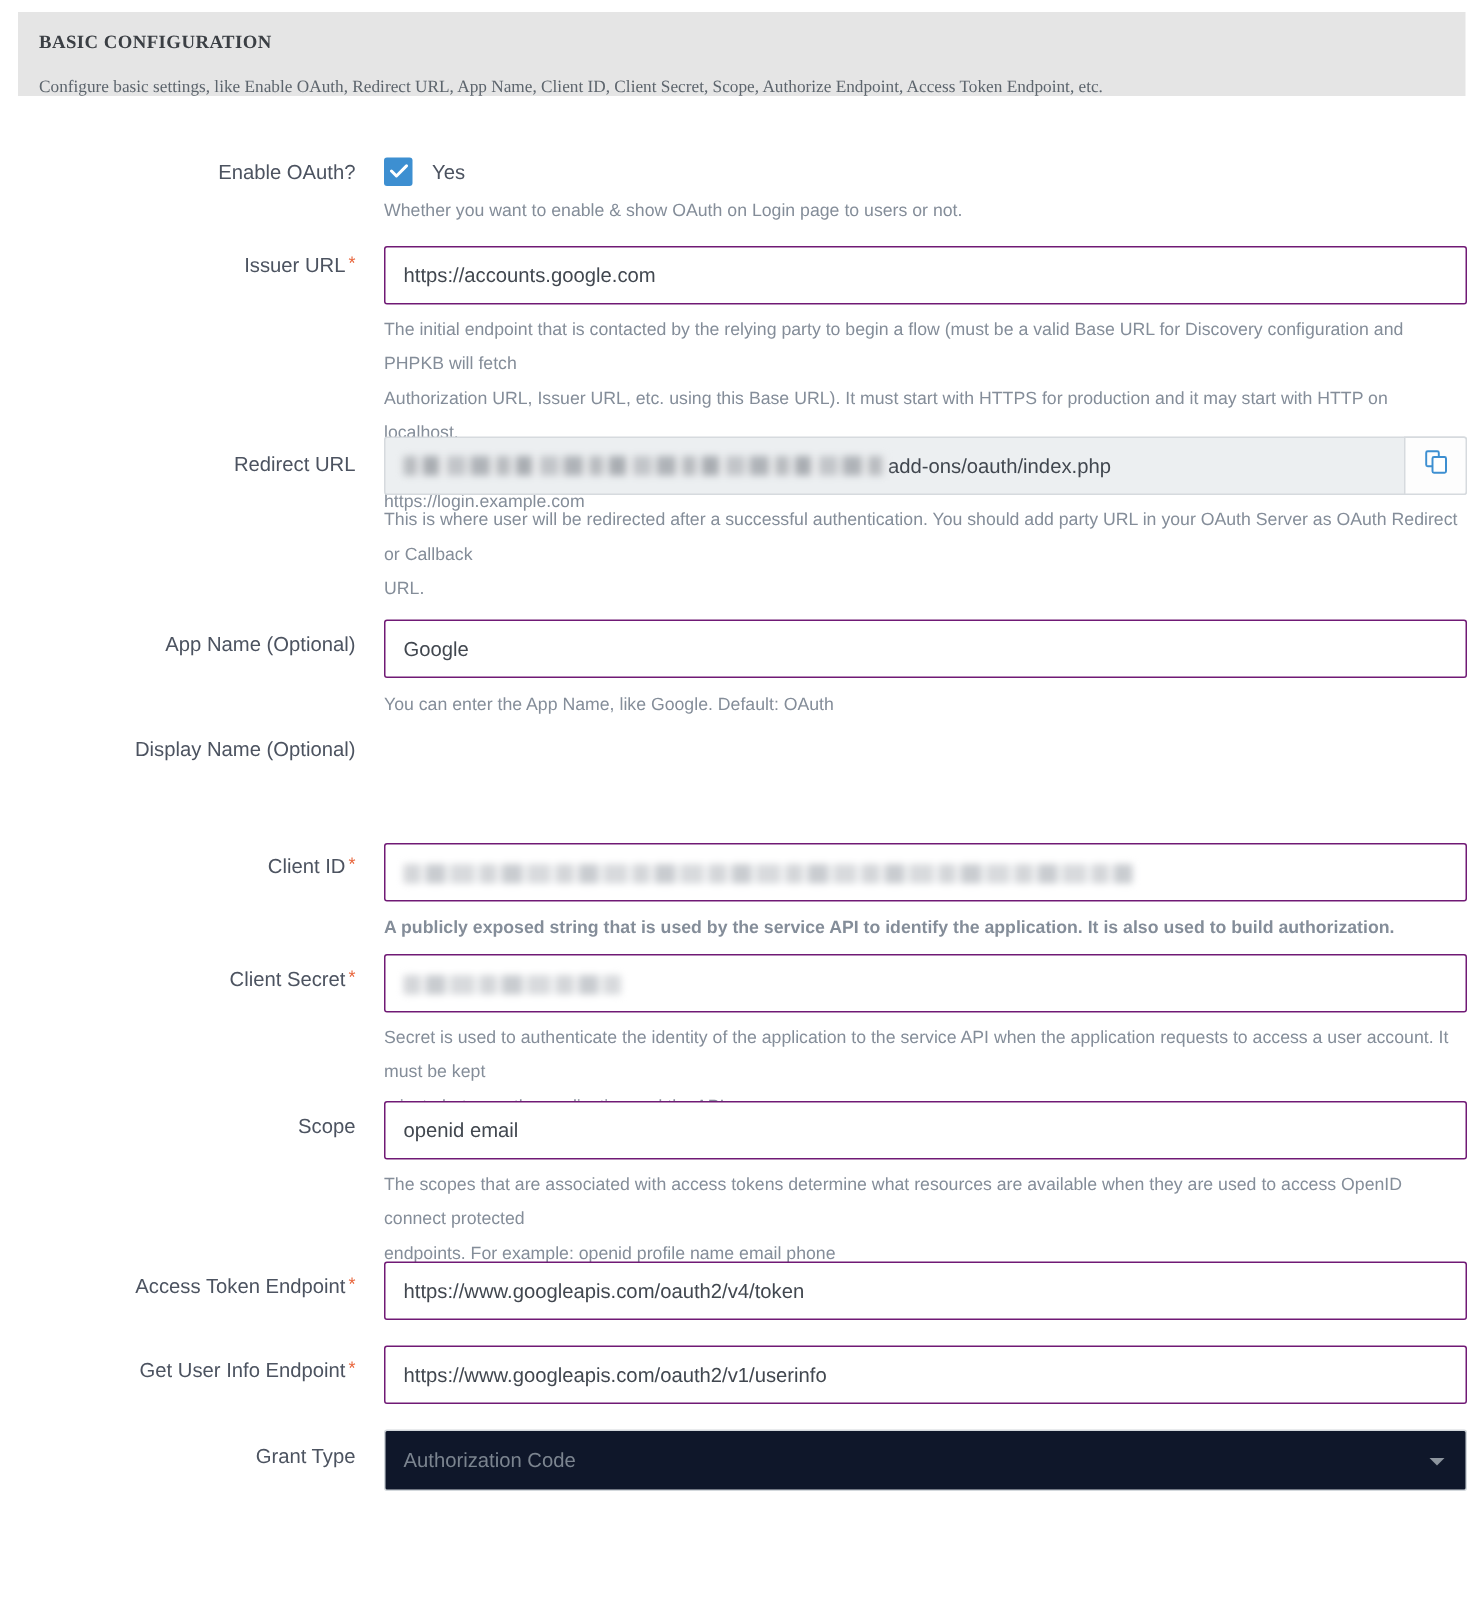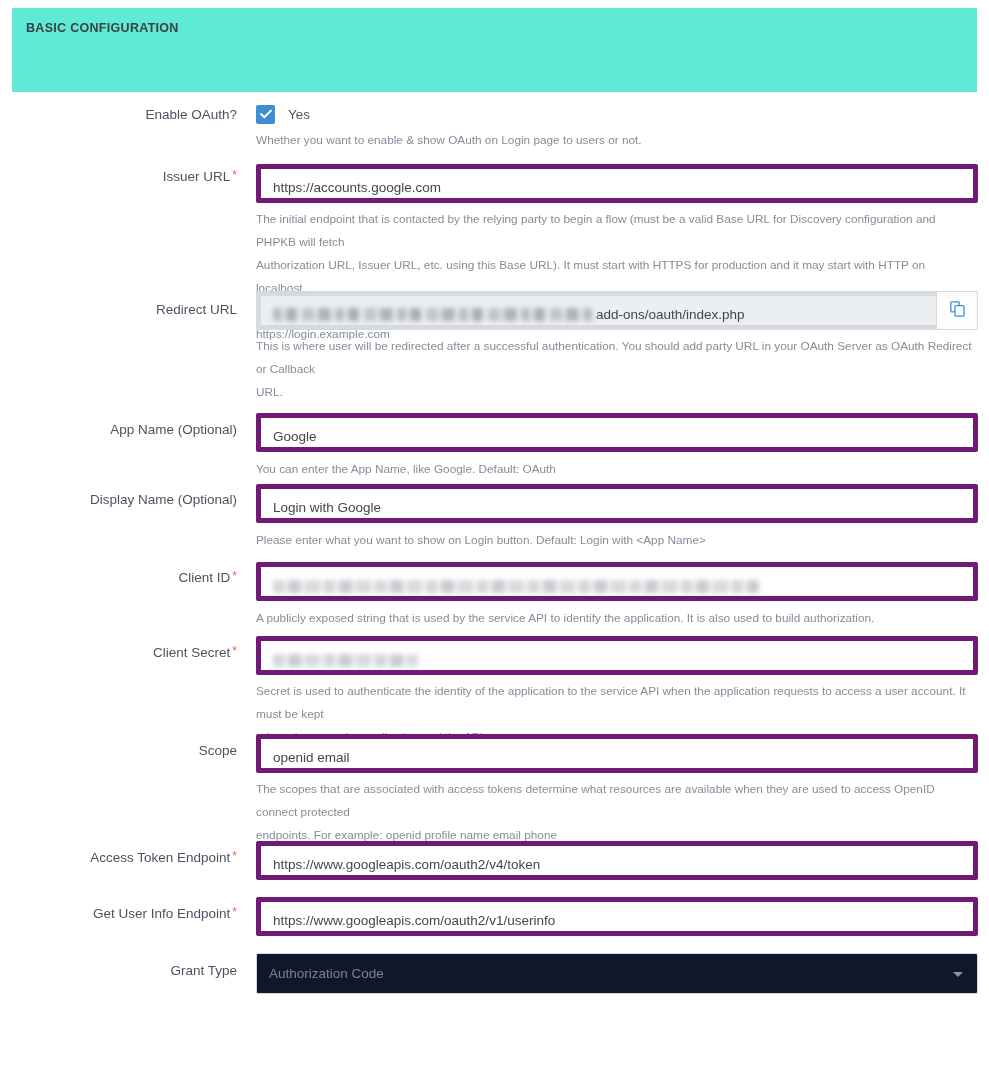--- a/index.html
+++ b/index.html
@@ -21,24 +21,25 @@
     height: 1070px;
     background: #fff;
   }
 
   
   .panel-head {
     position: absolute;
     left: 12px;
     top: 8px;
     width: 965px;
-    height: 84px;
-    background: #5eead4;
+    height: 56px;
+    background: #e5e5e5;
     box-sizing: border-box;
     padding: 13px 14px 0 14px;
+    font-family: Liberation Serif, serif;
   }
   .panel-title {
     font-size: 12.5px;
     font-weight: bold;
     letter-spacing: .3px;
     color: #3b3f44;
     text-transform: uppercase;
   }
   .panel-sub {
     margin-top: 15px;
@@ -77,21 +78,21 @@
   .field {
     position: absolute;
     left: 256px;
     width: 722px;
   }
 
   .input {
     box-sizing: border-box;
     width: 722px;
     height: 39px;
-    border: 5px solid #701a75;
+    border: 1px solid #701a75;
     border-radius: 2px;
     background: #fff;
     font-size: 13.5px;
     color: #41474f;
     padding: 0 12px;
     line-height: 37px;
     white-space: nowrap;
     overflow: hidden;
   }
   .input.readonly {
@@ -219,20 +220,21 @@
     margin-left: 1px;
   }
 </style>
 </head>
 <body>
 
 <div class="page">
 
   <div class="panel-head">
     <div class="panel-title">BASIC CONFIGURATION</div>
+    <div class="panel-sub">Configure basic settings, like Enable OAuth, Redirect URL, App Name, Client ID, Client Secret, Scope, Authorize Endpoint, Access Token Endpoint, etc.</div>
   </div>
 
   <div class="form">
 
     <div class="row" style="height:75px;">
       <div class="label" style="top:26px;">
         <span>Enable OAuth?</span>
       </div>
       <div class="field" style="top:24px;">
         <div class="cbrow">
@@ -300,37 +302,31 @@
         <div class="help" style="line-height:18px;margin-top:8px;">
           <div>You can enter the App Name, like Google. Default: OAuth</div>
         </div>
       </div>
     </div>
 
     <div class="row" style="height:75px;">
       <div class="label" style="top:25px;">
         <span>Display Name (Optional)</span>
       </div>
-      <div class="field" style="top:18px;">
-        <div class="input">Login with Google</div>
-        <div class="help" style="line-height:18px;margin-top:8px;">
-          <div>Please enter what you want to show on Login button. Default: Login with &lt;App Name&gt;</div>
-        </div>
-      </div>
     </div>
 
     <div class="row" style="height:77px;">
       <div class="label" style="top:28px;">
         <span>Client ID</span><sup class="req">*</sup>
       </div>
       <div class="field" style="top:21px;">
         <div class="input">
           <span class="blur light" style="width:486px;"></span>
         </div>
-        <div class="help" style="line-height:18px;margin-top:8px;">
+        <div class="help" style="line-height:18px;margin-top:8px;font-weight:bold;">
           <div>A publicly exposed string that is used by the service API to identify the application. It is also used to build authorization.</div>
         </div>
       </div>
     </div>
 
     <div class="row" style="height:99px;">
       <div class="label" style="top:26px;">
         <span>Client Secret</span><sup class="req">*</sup>
       </div>
       <div class="field" style="top:18px;">

